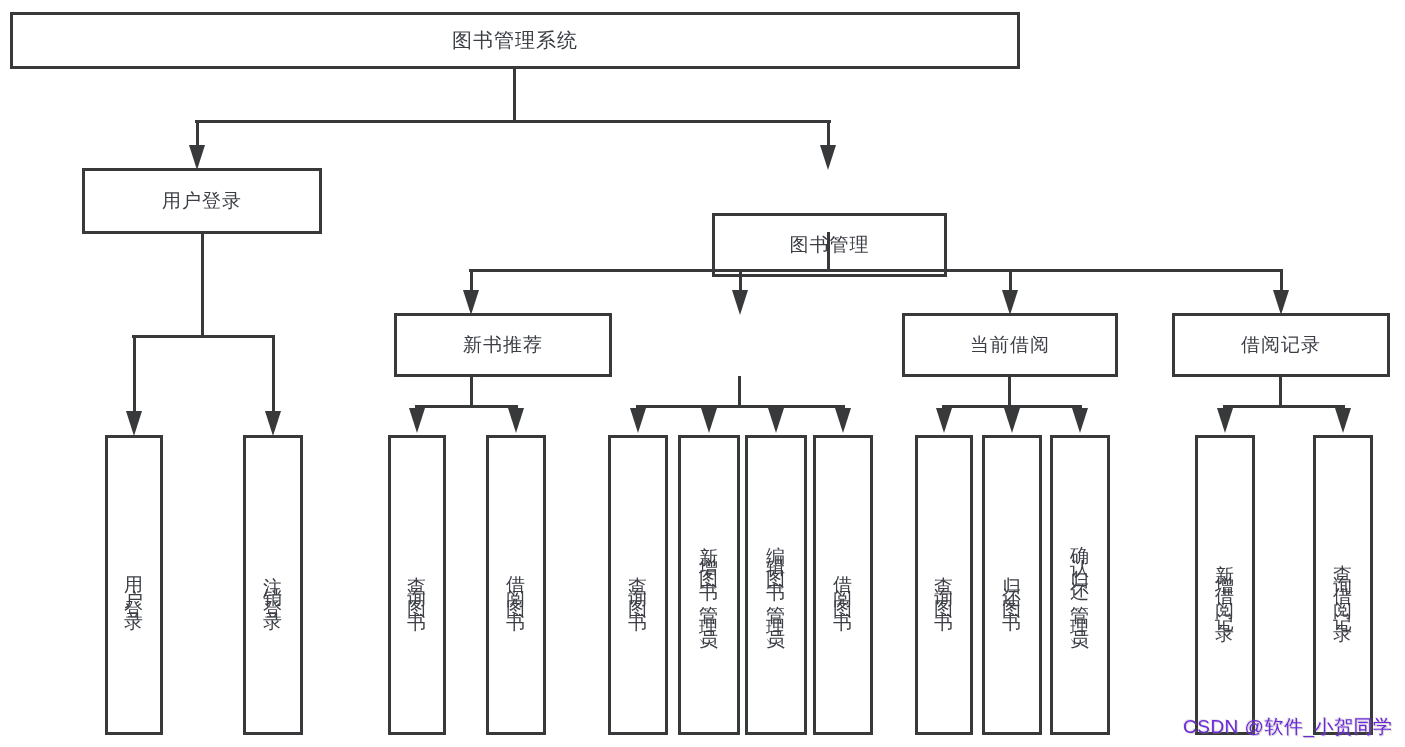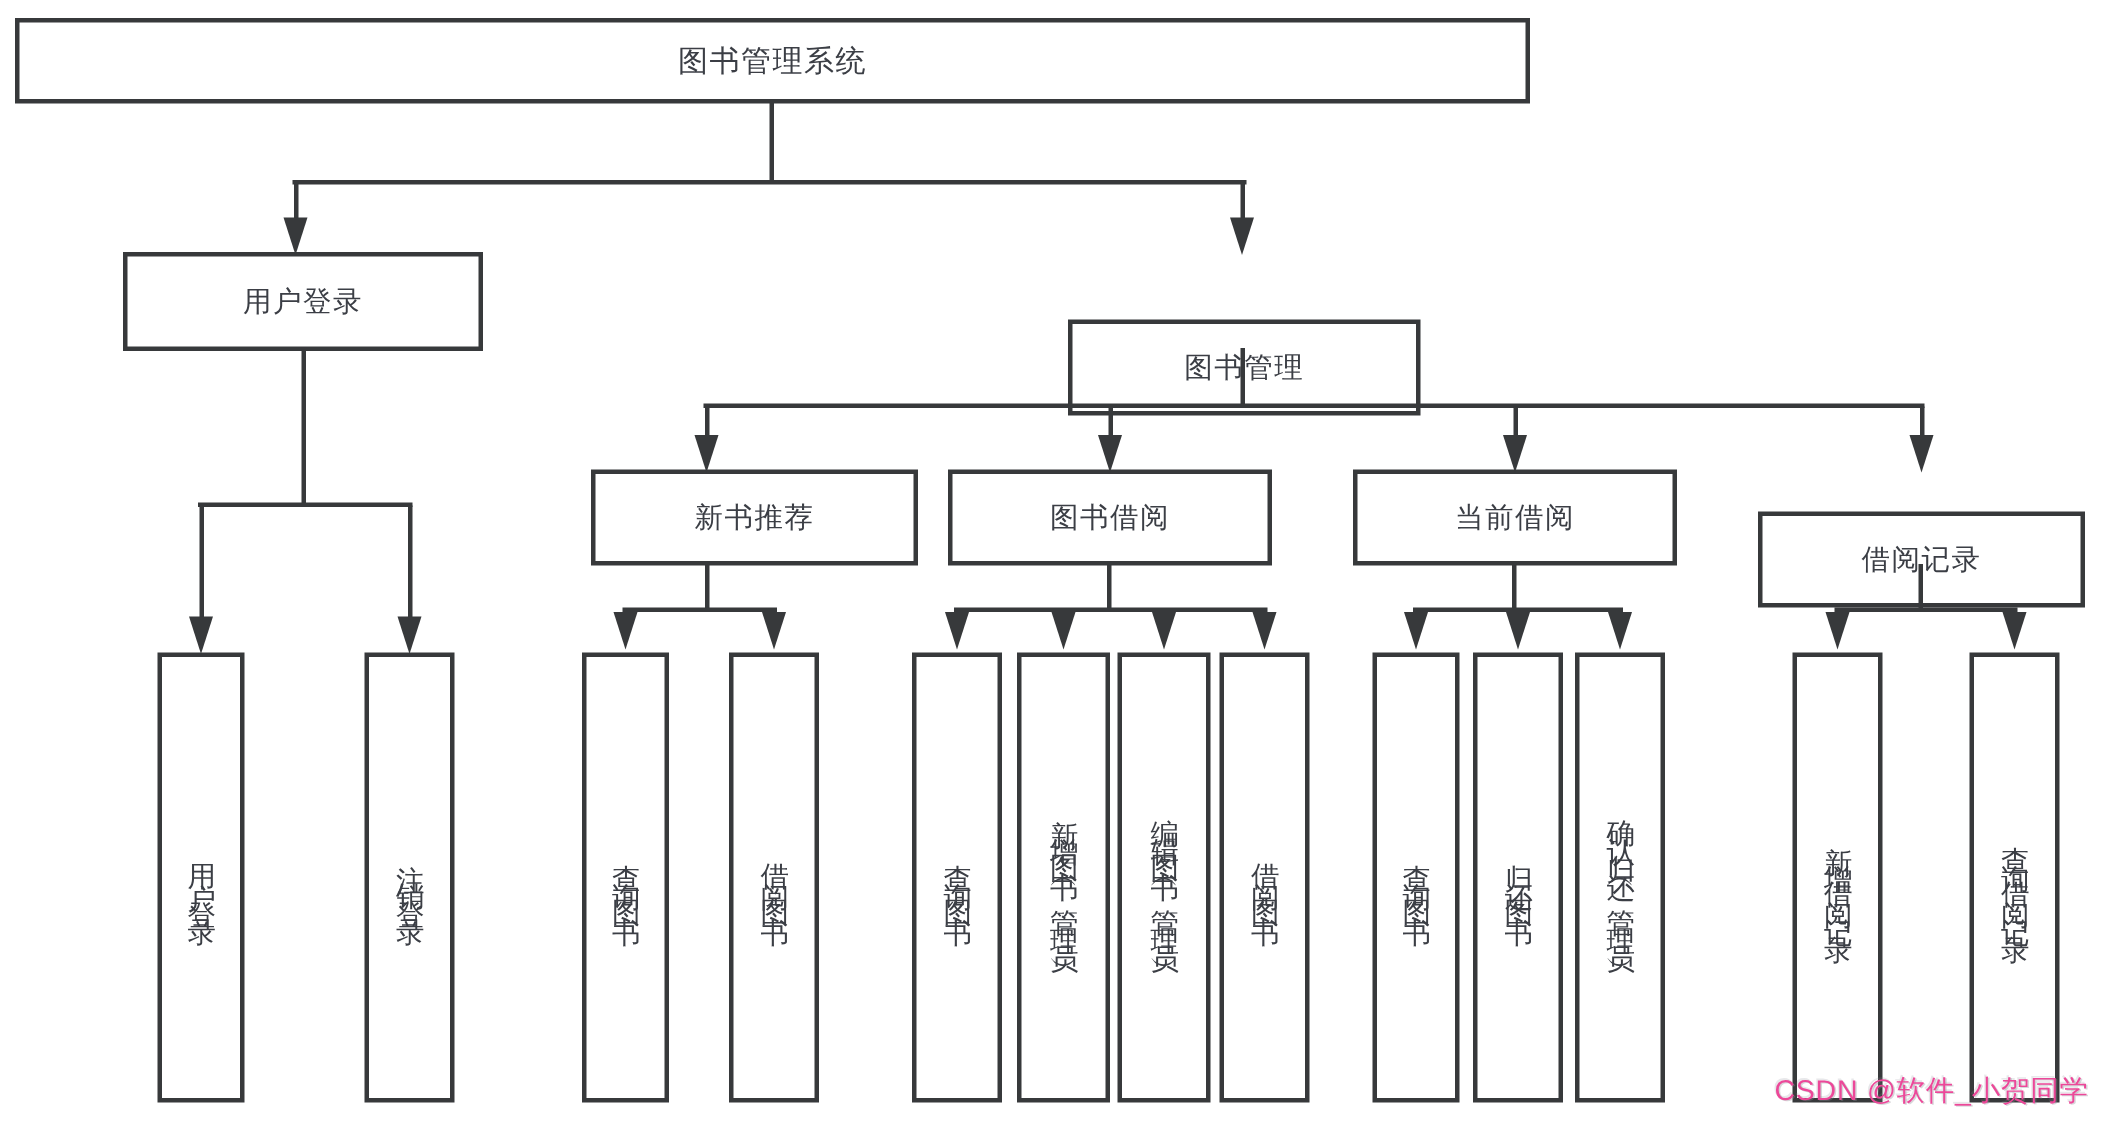--- a/index.html
+++ b/index.html
@@ -23,21 +23,21 @@
     border-left:8px solid transparent;border-right:8px solid transparent;
     border-top:25px solid #37393b;
   }
   
   #root{left:10px;top:12px;width:1010px;height:57px;font-size:20px;}
   #n-user-login{left:82px;top:168px;width:240px;height:66px;}
   #n-book-mgmt{left:712px;top:169px;width:235px;height:64px;margin-top:44px;}
   #n-new-book-rec{left:362px;top:313px;width:218px;height:64px;margin-left:32px;}
   #n-book-borrow{left:632px;top:313px;width:216px;height:64px;}
   #n-current-borrow{left:902px;top:313px;width:216px;height:64px;justify-content:center;}
-  #n-borrow-record{left:1172px;top:313px;width:218px;height:64px;margin-top:28px;}
+  #n-borrow-record{left:1172px;top:313px;width:218px;height:64px;}
   .leaf{top:435px;height:300px;}
   #lf-user-login{left:105px;width:58px;}
   #lf-logout{left:243px;width:60px;}
   #lf-query1{left:388px;width:58px;}
   #lf-borrow1{left:486px;width:60px;}
   #lf-query2{left:608px;width:60px;}
   #lf-add-book{left:678px;width:62px;}
   #lf-edit-book{left:745px;width:62px;}
   #lf-borrow2{left:813px;width:60px;}
   #lf-query3{left:915px;width:58px;}
@@ -83,21 +83,21 @@
   #a-g4-1{left:936px;top:408px;}
   #a-g4-2{left:1004px;top:408px;}
   #a-g4-3{left:1072px;top:408px;}
   #c-g5-stem{left:1279px;top:376px;height:31px;}
   #c-g5-bar{left:1223px;top:405px;width:122px;}
   #a-g5-1{left:1217px;top:408px;}
   #a-g5-2{left:1335px;top:408px;}
   
   #watermark{
     position:absolute;left:1183px;top:714px;font-size:19px;letter-spacing:0.5px;
-    color:#ec4899;white-space:nowrap;
+    color:#6d28d9;white-space:nowrap;
     text-shadow:1px 1px 0 rgba(140,140,150,0.35), -1px -1px 0 rgba(140,140,150,0.2);
   }
 </style>
 </head>
 <body>
 
 <div class="canvas">
 
   <div class="box" id="root">
     <span>图书管理系统</span>
@@ -105,23 +105,20 @@
 
   <div class="box" id="n-user-login">
     <span>用户登录</span>
   </div>
   <div class="box" id="n-book-mgmt">
     <span>图书管理</span>
   </div>
 
   <div class="box" id="n-new-book-rec">
     <span>新书推荐</span>
-  </div>
-  <div class="box" id="n-book-borrow">
-    <span>图书借阅</span>
   </div>
   <div class="box" id="n-current-borrow">
     <span>当前借阅</span>
   </div>
   <div class="box" id="n-borrow-record">
     <span>借阅记录</span>
   </div>
 
   <div class="box leaf" id="lf-user-login">
     <span class="vtext">用户登录</span>

